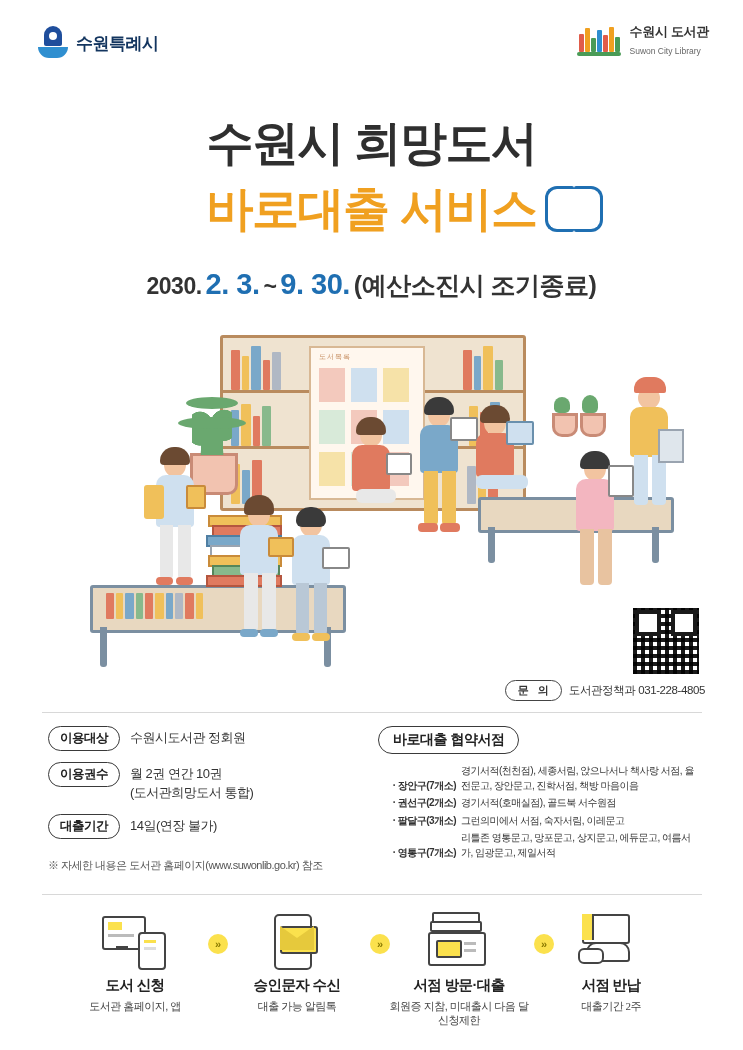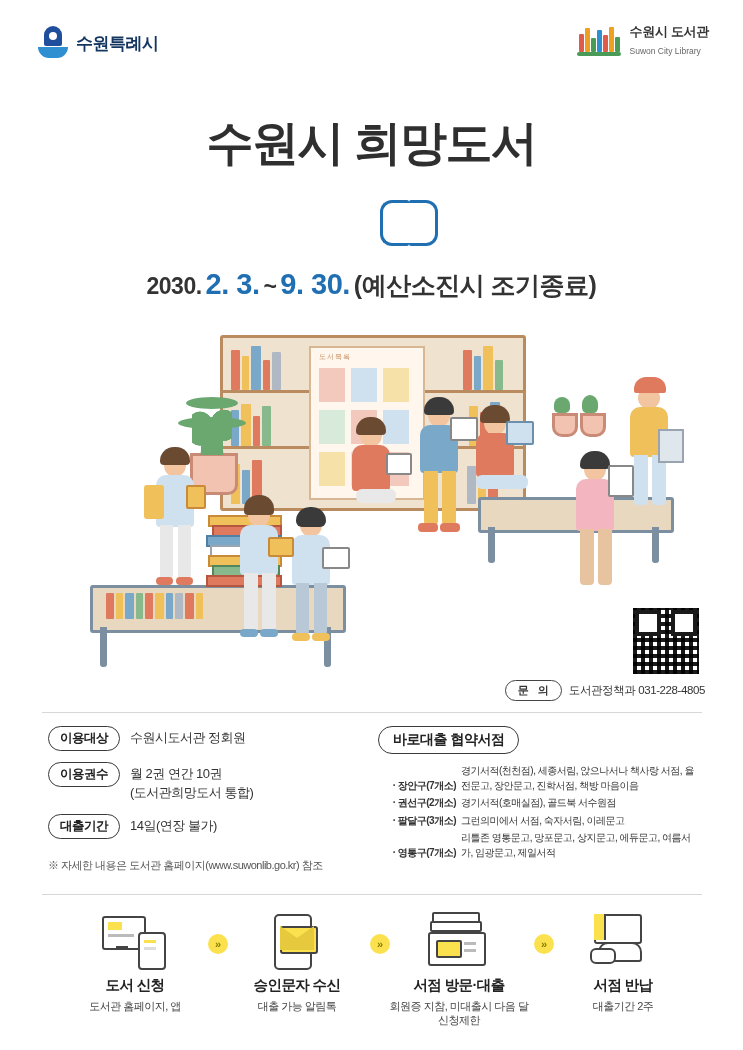--- a/index.html
+++ b/index.html
@@ -432,20 +432,21 @@
       <span>
         <span class="txt1">수원시 도서관</span><br>
         <span class="txt2">Suwon City Library</span>
       </span>
     </div>
   </div>
 
   <div class="title1">수원시 희망도서</div>
   <div class="title2wrap">
     <span class="title2">
+      <span>바로대출 서비스</span>
       <span class="bookicon">
         <span class="pg l"></span>
           <span class="pg r"></span>
       </span>
     </span>
   </div>
 
   <div class="dates">
     <span class="y">2030.</span>
     <span class="big">2. 3.</span>
@@ -696,21 +697,21 @@
         <span style="position:absolute;left:12px;top:28px;width:22px;height:14px;background:#fbe14d;border:2px solid #444;border-radius:2px;"></span>
         <span style="position:absolute;left:40px;top:30px;width:12px;height:3px;background:#bbb;"></span>
         <span style="position:absolute;left:40px;top:37px;width:12px;height:3px;background:#bbb;"></span>
       </div>
       <div class="st-title">서점 방문·대출</div>
       <div class="st-desc">회원증 지참, 미대출시 다음 달 신청제한</div>
     </div>
 
     <div class="arrow" style="left:494px;">»</div>
 
-    <div class="step" style="left:508px;">
+    <div class="step" style="left:496px;font-family:Liberation Serif, serif;">
       <div class="icon">
         <span style="position:absolute;left:6px;top:2px;width:44px;height:26px;border:2.5px solid #444;border-radius:3px;background:#fff;"></span>
         <span style="position:absolute;left:6px;top:2px;width:10px;height:26px;background:#fbe14d;border-right:2.5px solid #444;"></span>
         <span style="position:absolute;left:10px;top:30px;width:40px;height:16px;border:2.5px solid #444;border-radius:10px 10px 3px 3px;background:#fff;"></span>
         <span style="position:absolute;left:2px;top:36px;width:22px;height:12px;border:2.5px solid #444;border-radius:6px;background:#fff;"></span>
       </div>
       <div class="st-title">서점 반납</div>
       <div class="st-desc">대출기간 2주</div>
     </div>
   </div>

